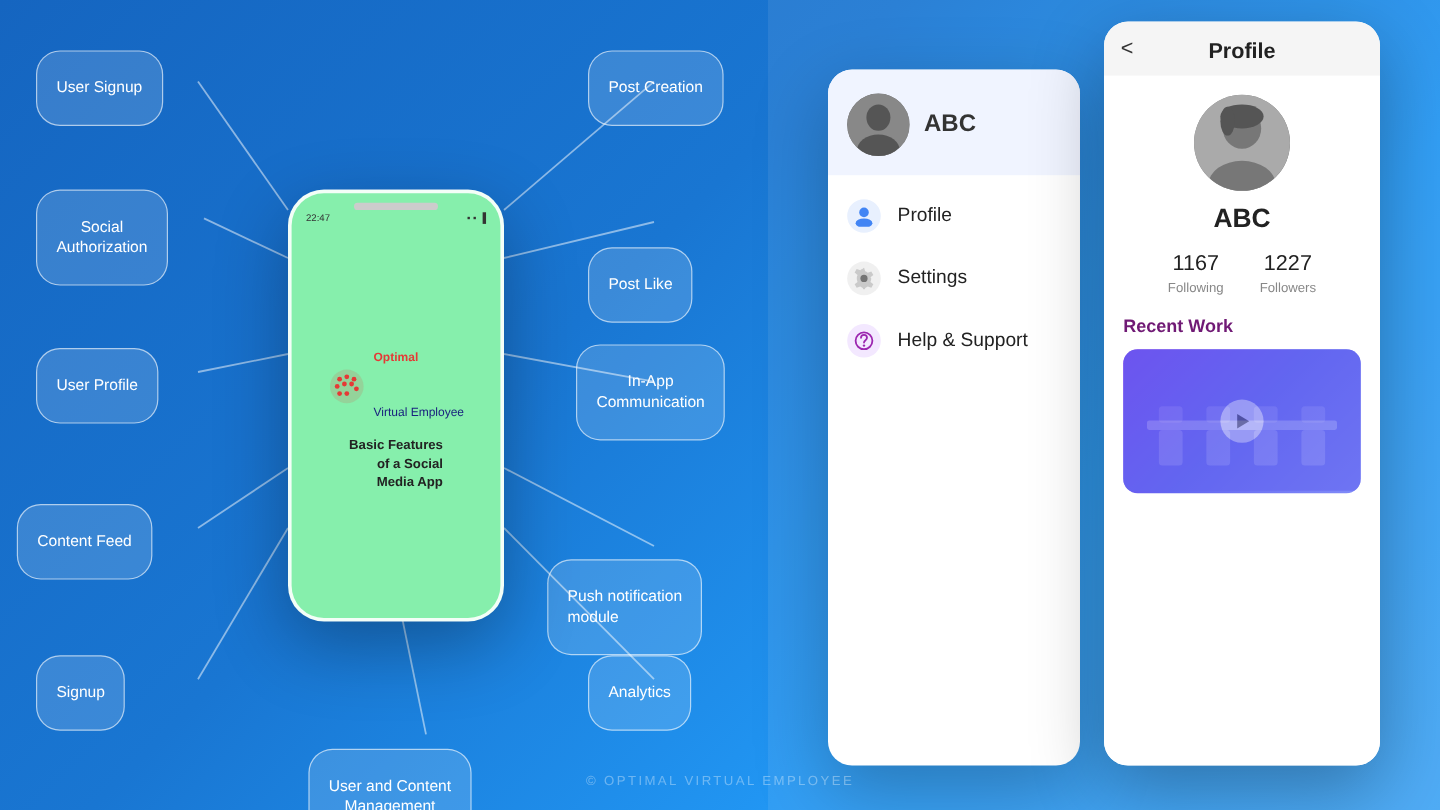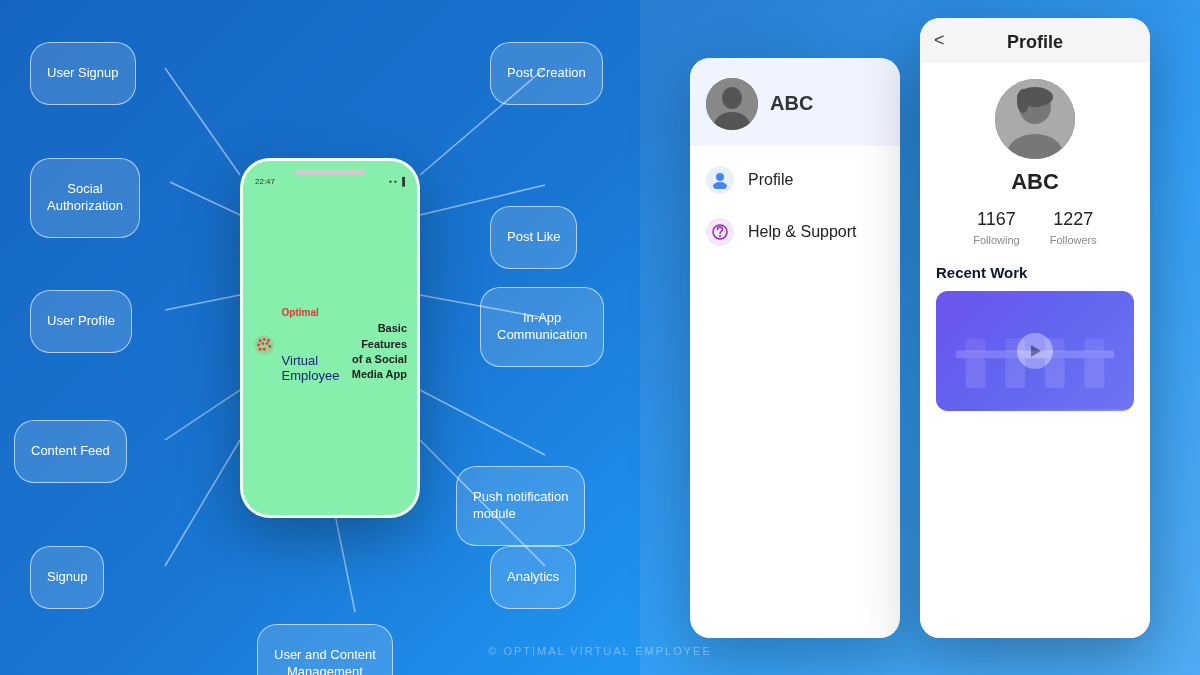--- a/index.html
+++ b/index.html
@@ -81,21 +81,21 @@
       justify-content: space-between;
       padding: 0 12px 4px;
       font-size: 8px;
       color: #333;
     }
 
     .phone-content {
       flex: 1;
       width: 100%;
       display: flex;
-      flex-direction: row;
+      flex-direction: column;
       align-items: center;
       justify-content: center;
       padding: 10px;
     }
 
     .phone-text {
       font-size: 11px;
       font-weight: 700;
       color: #222;
       text-align: right;
@@ -275,21 +275,21 @@
 
     .profile-stat-label {
       font-size: 11px;
       color: #888;
     }
 
     .profile-section-title {
       width: 100%;
       font-size: 15px;
       font-weight: 700;
-      color: #0f172a;
+      color: #701a75;
       margin-bottom: 10px;
     }
 
     .profile-work-thumb {
       width: 100%;
       height: 120px;
       background: linear-gradient(135deg, #7c3aed, #6366f1, #818cf8);
       border-radius: 12px;
       overflow: hidden;
       position: relative;
@@ -333,21 +333,21 @@
     }
 
     .brand-name {
       color: #e53935;
       font-weight: 700;
       font-size: 10px;
     }
 
     .brand-sub {
       color: #1a237e;
-      font-size: 13px;
+      font-size: 10px;
       margin-top: 35px;
     }
   </style>
 </head>
 <body>
 
 <div class="left-section">
 
   <svg class="connector-svg">
 
@@ -437,20 +437,29 @@
       <div class="menu-item">
         <div class="menu-item-icon blue">
           <svg width="18" height="18" viewBox="0 0 18 18">
               <circle cx="9" cy="6" r="4" fill="#4285f4"></circle>
               <ellipse cx="9" cy="15" rx="7" ry="4" fill="#4285f4"></ellipse>
             </svg>
         </div>
         <span class="menu-item-label">Profile</span>
       </div>
       <div class="menu-item">
+        <div class="menu-item-icon gray">
+          <svg width="18" height="18" viewBox="0 0 18 18">
+              <circle cx="9" cy="9" r="3" fill="#757575"></circle>
+              <path d="M9 0l1 3a6 6 0 0 1 2.1 1.2l3-1 1.7 2.9-2.4 2A6 6 0 0 1 15 9a6 6 0 0 1-.6 2.9l2.4 2-1.7 2.9-3-1A6 6 0 0 1 10 17l-1 3H9l-1-3a6 6 0 0 1-2.1-1.2l-3 1-1.7-2.9 2.4-2A6 6 0 0 1 3 9a6 6 0 0 1 .6-2.9l-2.4-2 1.7-2.9 3 1A6 6 0 0 1 8 1z" fill="#757575" opacity="0.3"></path>
+            </svg>
+        </div>
+        <span class="menu-item-label">Settings</span>
+      </div>
+      <div class="menu-item">
         <div class="menu-item-icon purple">
           <svg width="18" height="18" viewBox="0 0 18 18">
               <circle cx="9" cy="9" r="7" fill="none" stroke="#9c27b0" stroke-width="1.5"></circle>
               <circle cx="9" cy="13" r="1" fill="#9c27b0"></circle>
               <path d="M6.5 6.5a2.5 2.5 0 0 1 5 0c0 2-2.5 2-2.5 4" fill="none" stroke="#9c27b0" stroke-width="1.5" stroke-linecap="round"></path>
             </svg>
         </div>
         <span class="menu-item-label">Help &amp; Support</span>
       </div>
     </div>

